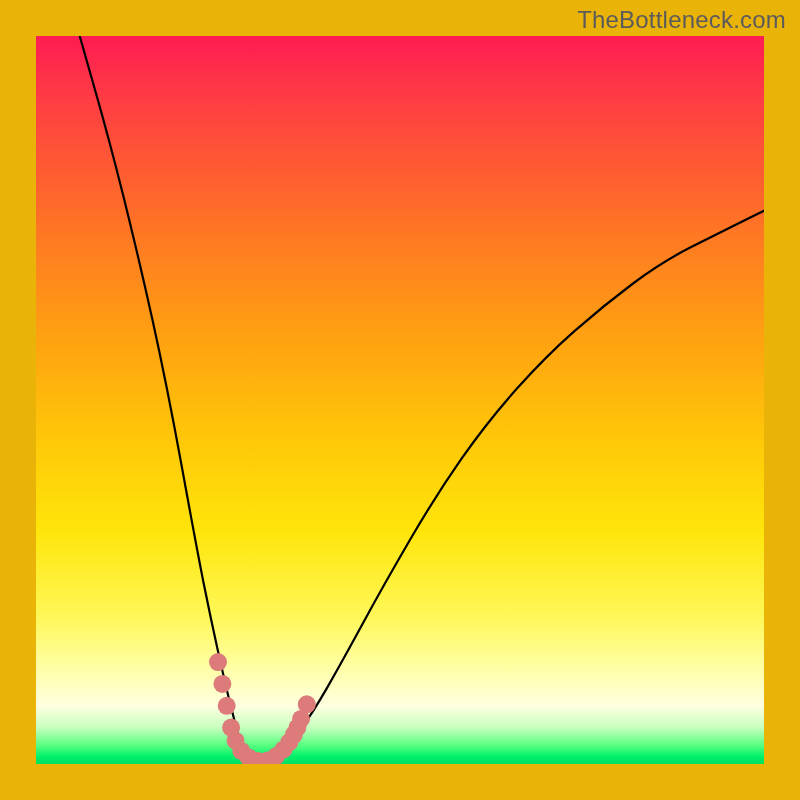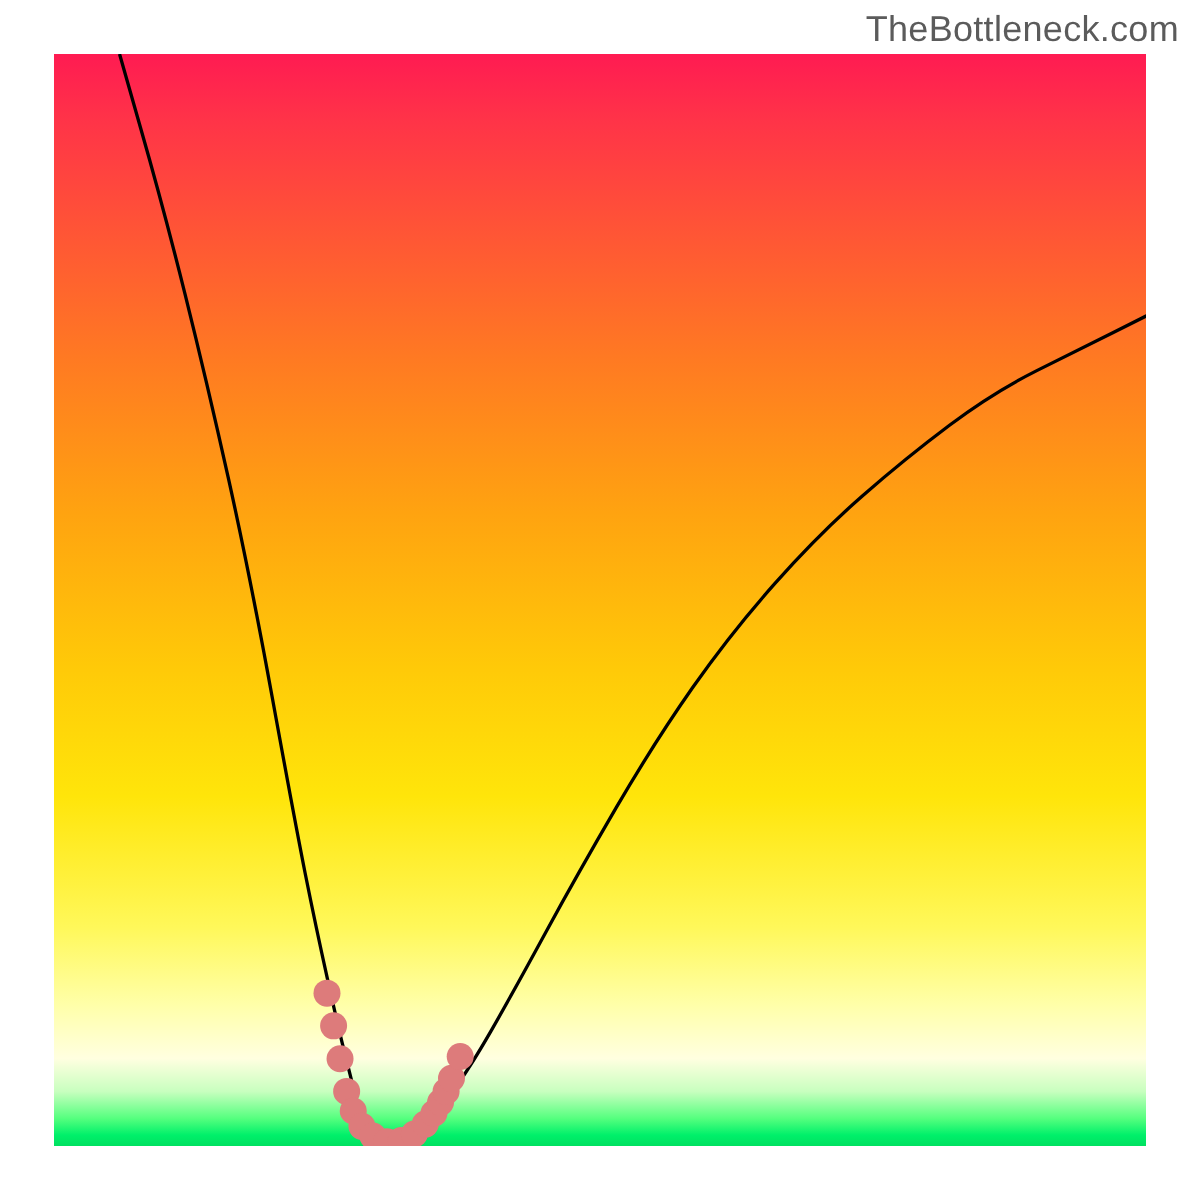--- a/index.html
+++ b/index.html
@@ -10,21 +10,21 @@
     background: #000;
     font-family: Arial, Helvetica, sans-serif;
     overflow: hidden;
   }
   .frame {
     position: absolute;
     left: 0;
     top: 0;
     width: 800px;
     height: 800px;
-    background: #ffffff;
+    background: #eab308;
   }
   .watermark {
     position: absolute;
     top: 6px;
     right: 14px;
     color: #5b5b5b;
     font-size: 24px;
     letter-spacing: 0.2px;
     font-weight: 400;
     z-index: 10;

